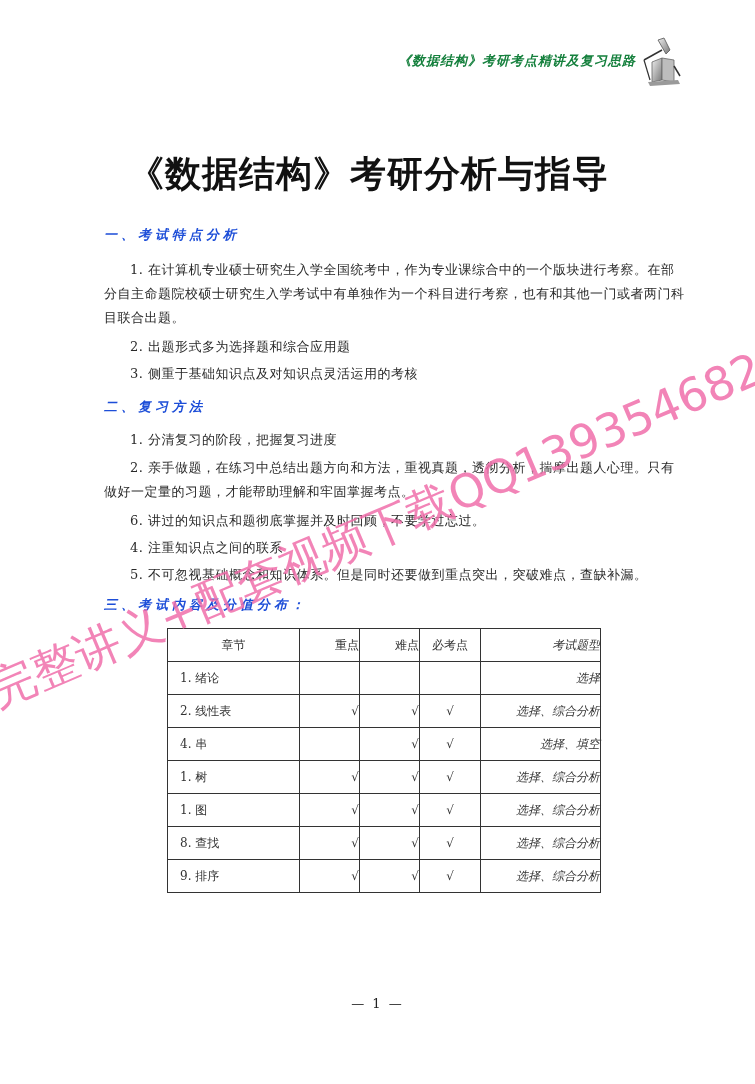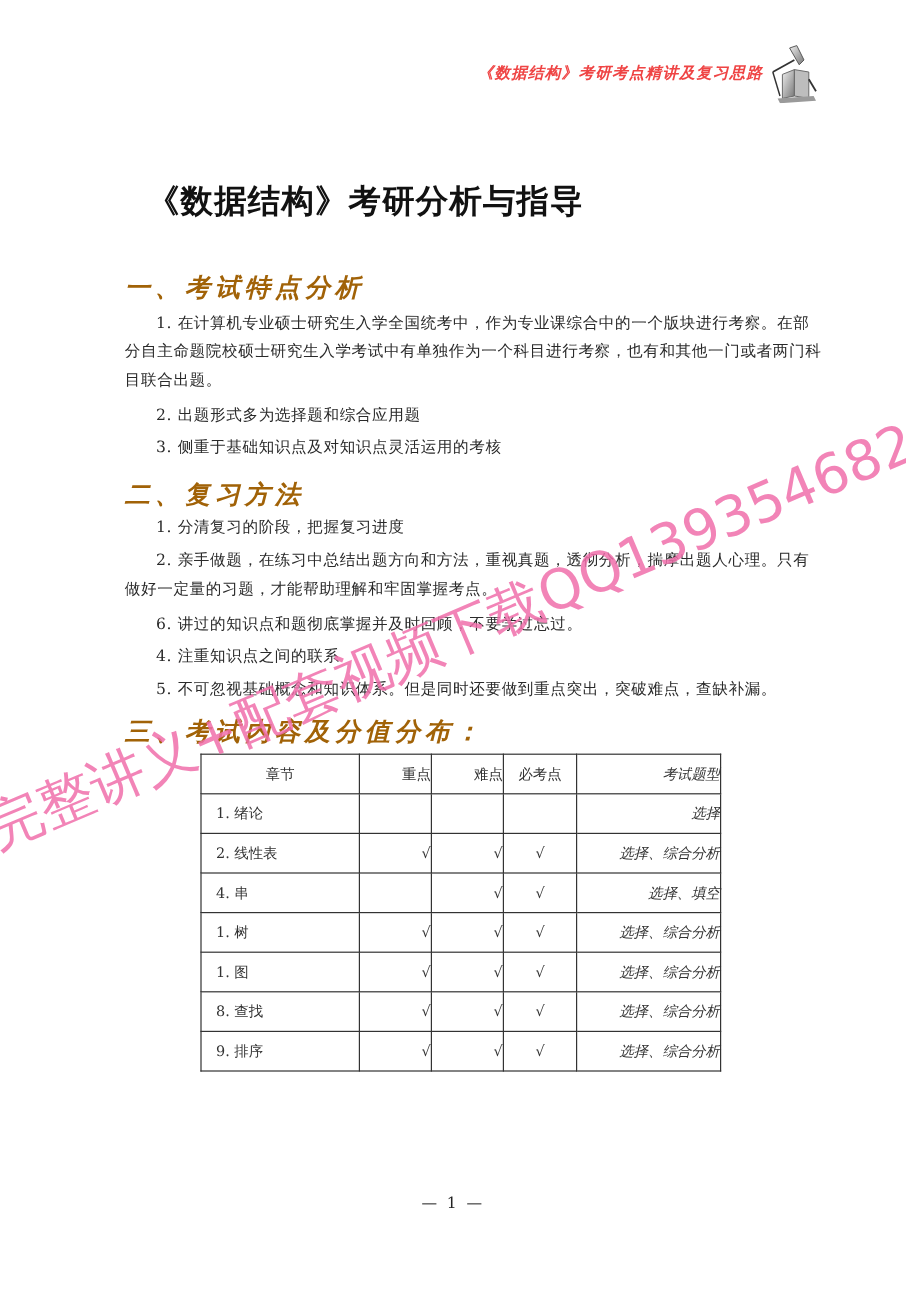--- a/index.html
+++ b/index.html
@@ -5,33 +5,33 @@
   html, body { margin: 0; padding: 0; background: #ffffff; }
   body {
     width: 755px; height: 1084px; position: relative; overflow: hidden;
     font-family: "DejaVu Serif", "Liberation Serif", serif;
     color: #1a1a1a;
   }
   .running-header {
     position: absolute; left: 398px; top: 52px;
     font-family: "DejaVu Serif", serif;
     font-size: 13px; font-style: italic; font-weight: bold;
-    letter-spacing: 1px; color: #ef4444; white-space: nowrap;
+    letter-spacing: 1px; color: #15803d; white-space: nowrap;
   }
   .header-icon {
     position: absolute; left: 640px; top: 36px; width: 48px; height: 50px;
   }
   .title {
     position: absolute; left: 0; width: 609px; top: 150px;
-    text-align: center; font-size: 27px; font-weight: bold; color: #111;
+    text-align: right; font-size: 36px; font-weight: bold; color: #111;
     letter-spacing: 1px;
   }
   .section-heading {
-    position: absolute; left: 104px; font-size: 21px; font-weight: bold;
-    font-style: italic; letter-spacing: 4px; color: #a16207; white-space: nowrap;
+    position: absolute; left: 104px; font-size: 13px; font-weight: bold;
+    font-style: italic; letter-spacing: 4px; color: #1d4ed8; white-space: nowrap;
   }
   .para {
     position: absolute; left: 104px; width: 582px;
     font-size: 13px; line-height: 24px; color: #2a2a2a;
     text-indent: 26px; letter-spacing: 0.5px;
   }
   .para.single { white-space: nowrap; }
   table.dist {
     position: absolute; left: 167px; top: 628px;
     border-collapse: collapse; font-size: 12px; color: #333;

